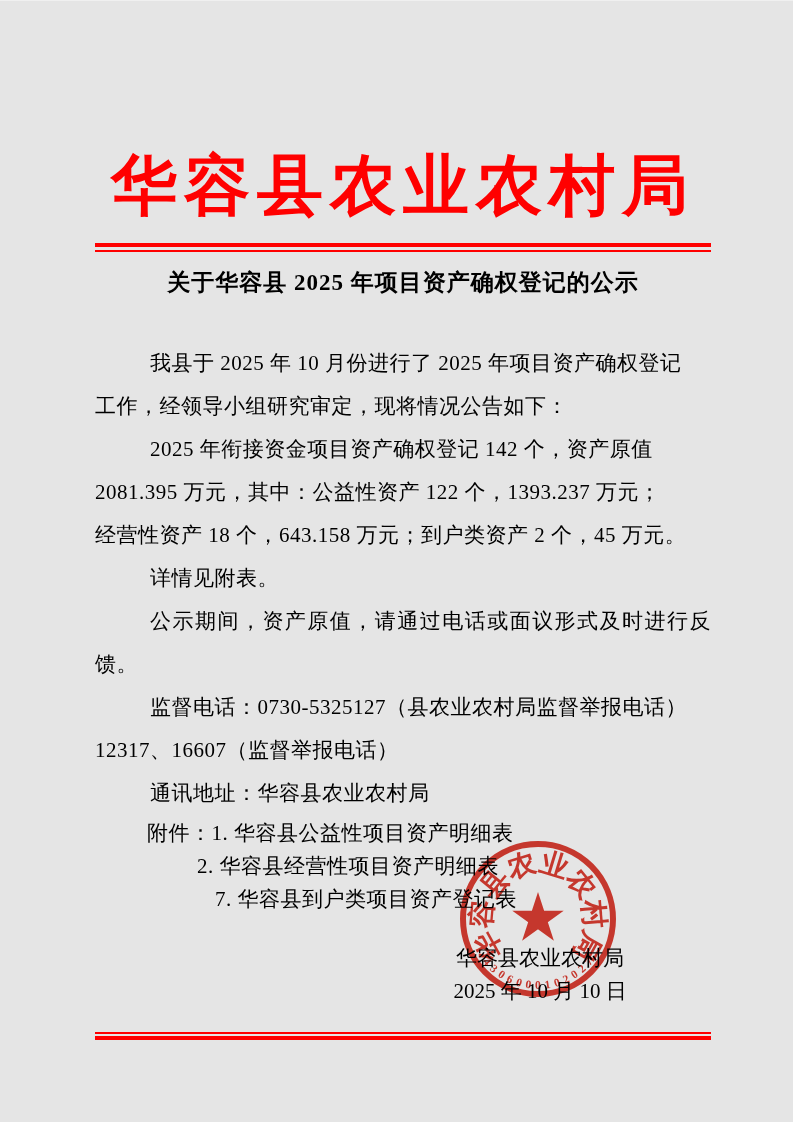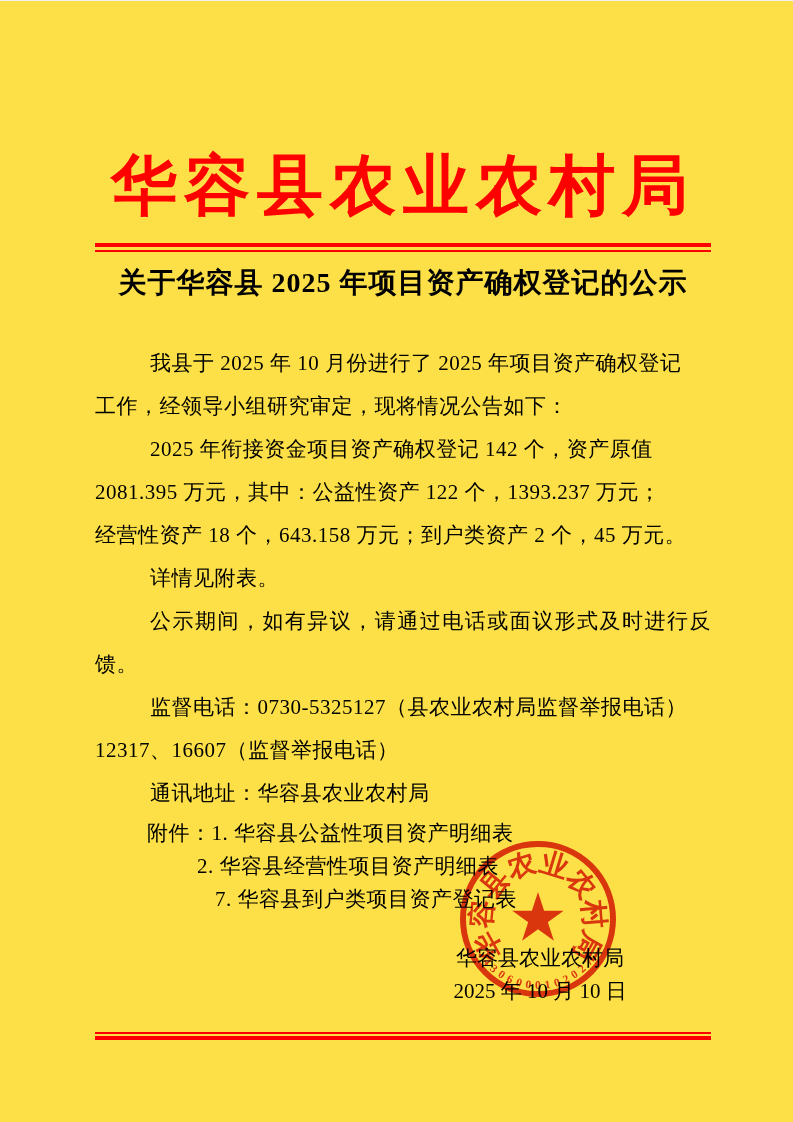--- a/index.html
+++ b/index.html
@@ -1,19 +1,19 @@
 <!DOCTYPE html>
 <html><head>
 <meta charset="utf-8">
 <style>
   html,body{margin:0;padding:0;background:#fff;}
   .page{
     position:relative;
     width:793px;height:1122px;
-    background:#fde047;
+    background:#e5e5e5;
     font-family:"Liberation Serif","DejaVu Serif",serif;
     color:#000;
     overflow:hidden;
     border-top:1px solid #f0f0f0;
     box-sizing:border-box;
   }
   .content{padding:0 82px 0 95px;}
   .agency{
     padding-top:149px;
     margin:0;
@@ -27,21 +27,21 @@
   }
   .rule-top{
     margin-top:22px;
     height:3px;
     border-top:4px solid #ff0000;
     border-bottom:2px solid #ff0000;
   }
   .title{
     margin:14px 0 13px 0;
     text-align:center;
-    font-size:28px;
+    font-size:23px;
     line-height:34px;
     font-weight:bold;
     letter-spacing:1px;
   }
   .body{
     margin-top:42px;
     font-size:21px;
     line-height:43px;
     letter-spacing:0.5px;
     text-align:justify;
@@ -100,21 +100,21 @@
 
     <h2 class="title">关于华容县 2025 年项目资产确权登记的公示</h2>
 
     <div class="body">
       <p class="ind">我县于 2025 年 10 月份进行了 2025 年项目资产确权登记
 工作，经领导小组研究审定，现将情况公告如下：</p>
       <p class="ind">2025 年衔接资金项目资产确权登记 142 个，资产原值
 2081.395 万元，其中：公益性资产 122 个，1393.237 万元；
 经营性资产 18 个，643.158 万元；到户类资产 2 个，45 万元。</p>
       <p class="ind">详情见附表。</p>
-      <p class="ind">公示期间，如有异议，请通过电话或面议形式及时进行反馈。</p>
+      <p class="ind">公示期间，资产原值，请通过电话或面议形式及时进行反馈。</p>
       <p class="ind">监督电话：0730-5325127（县农业农村局监督举报电话）</p>
       <p class="deep">12317、16607（监督举报电话）</p>
       <p class="ind">通讯地址：华容县农业农村局</p>
     </div>
 
     <div class="attachments">
       <div class="att-l1"><span>附件：</span><span>1. 华容县公益性项目资产明细表</span></div>
       <div class="att-l2">2. 华容县经营性项目资产明细表</div>
       <div class="att-l3">7. 华容县到户类项目资产登记表</div>
     </div>

